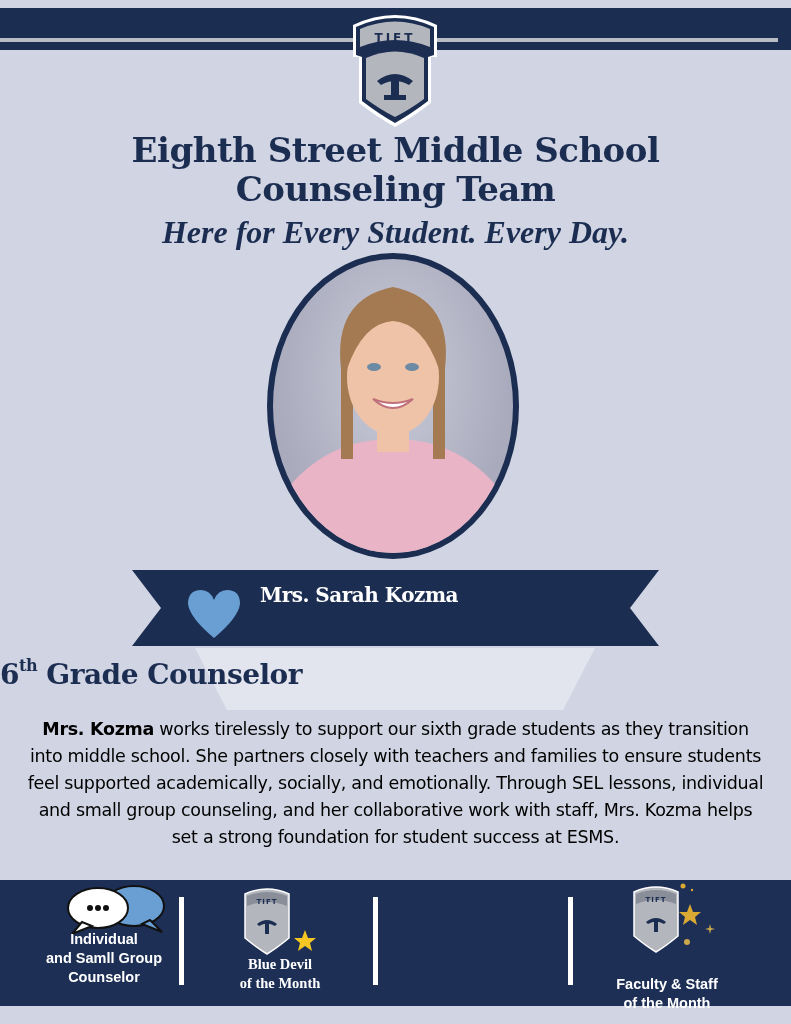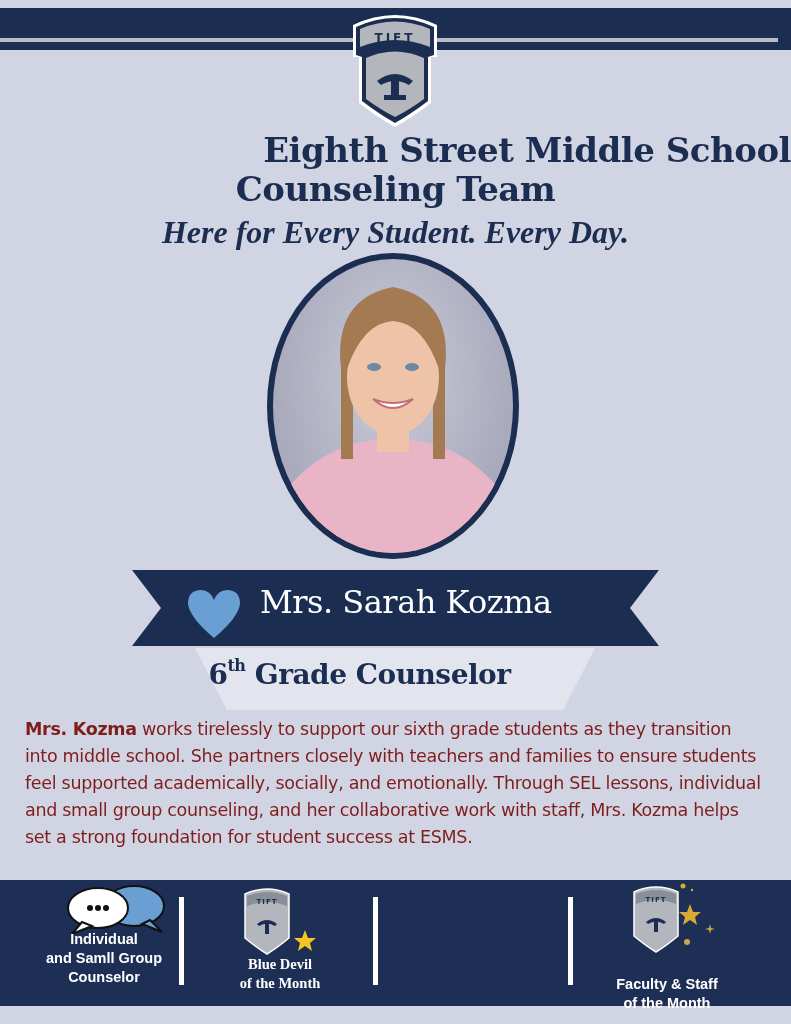--- a/index.html
+++ b/index.html
@@ -1,32 +1,32 @@
 <!DOCTYPE html>
 <html><head>
 <meta charset="utf-8">
 <style>
   html,body{margin:0;padding:0;}
   body{width:791px;height:1024px;background:#d1d5e3;position:relative;overflow:hidden;font-family:"Liberation Sans",sans-serif;color:#1c2d52;}
   .topbar{position:absolute;left:0;top:8px;width:791px;height:42px;background:#1c2d52;}
   .topbar .stripe{position:absolute;left:0;top:30px;width:778px;height:4px;background:#b9bcc3;}
   .crest{position:absolute;left:349px;top:11px;width:92px;height:118px;}
   .title{position:absolute;left:0;top:130px;width:791px;text-align:center;font-family:"DejaVu Serif",serif;font-weight:bold;color:#1c2d52;}
-  .title .l1{font-size:34px;line-height:40px;letter-spacing:-0.5px;text-align:right;}
+  .title .l1{font-size:34px;line-height:40px;letter-spacing:-0.5px;}
   .title .l2{font-size:34px;line-height:38px;letter-spacing:-0.5px;text-align:center;}
   .tagline{position:absolute;left:0;top:214px;width:791px;text-align:center;font-family:"Liberation Serif",serif;font-style:italic;font-weight:bold;font-size:32px;color:#1c2d52;}
   .portrait{position:absolute;left:267px;top:253px;width:252px;height:306px;border-radius:50%;border:6px solid #1c2d52;box-sizing:border-box;overflow:hidden;
     background:radial-gradient(ellipse at 50% 40%, #c9cbd8 0%, #a9abbd 70%);}
   .banner{position:absolute;left:132px;top:568px;width:527px;height:80px;}
-  .name{position:absolute;left:260px;top:583px;font-family:"DejaVu Serif",serif;font-weight:normal;font-size:32px;color:#ffffff;white-space:nowrap;letter-spacing:-0.5px;}
+  .name{position:absolute;left:260px;top:583px;font-family:"DejaVu Serif",serif;font-weight:bold;font-size:20px;color:#ffffff;white-space:nowrap;letter-spacing:-0.5px;}
   .heart{position:absolute;left:186px;top:588px;width:56px;height:52px;}
   .sub-bg{position:absolute;left:195px;top:648px;width:400px;height:62px;}
-  .role{position:absolute;left:0;top:658px;width:719px;text-align:center;font-family:"DejaVu Serif",serif;font-weight:bold;font-size:28px;color:#1c2d52;letter-spacing:-0.5px;}
+  .role{position:absolute;left:0;top:658px;width:719px;text-align:left;font-family:"DejaVu Serif",serif;font-weight:bold;font-size:28px;color:#1c2d52;letter-spacing:-0.5px;}
   .role sup{font-size:16px;vertical-align:top;position:relative;top:-2px;}
-  .bio{position:absolute;left:25px;top:716px;width:741px;text-align:left;font-family:"DejaVu Sans",sans-serif;font-size:17.5px;line-height:27px;color:#7f1d1d;letter-spacing:-0.3px;}
+  .bio{position:absolute;left:25px;top:716px;width:741px;text-align:center;font-family:"DejaVu Sans",sans-serif;font-size:17.5px;line-height:27px;color:#000000;letter-spacing:-0.3px;}
   .bio b{font-weight:bold;}
   .footer{position:absolute;left:0;top:880px;width:791px;height:126px;background:#1d2f55;}
   .feat{position:absolute;top:0;height:126px;text-align:center;color:#ffffff;font-family:"Liberation Sans",sans-serif;font-weight:bold;}
   .feat .lbl{position:absolute;left:0;width:100%;font-size:14.5px;line-height:19px;}
   .divider{position:absolute;top:17px;width:5px;height:88px;background:#ffffff;}
 </style>
 </head>
 <body>
 
 <div class="topbar">

